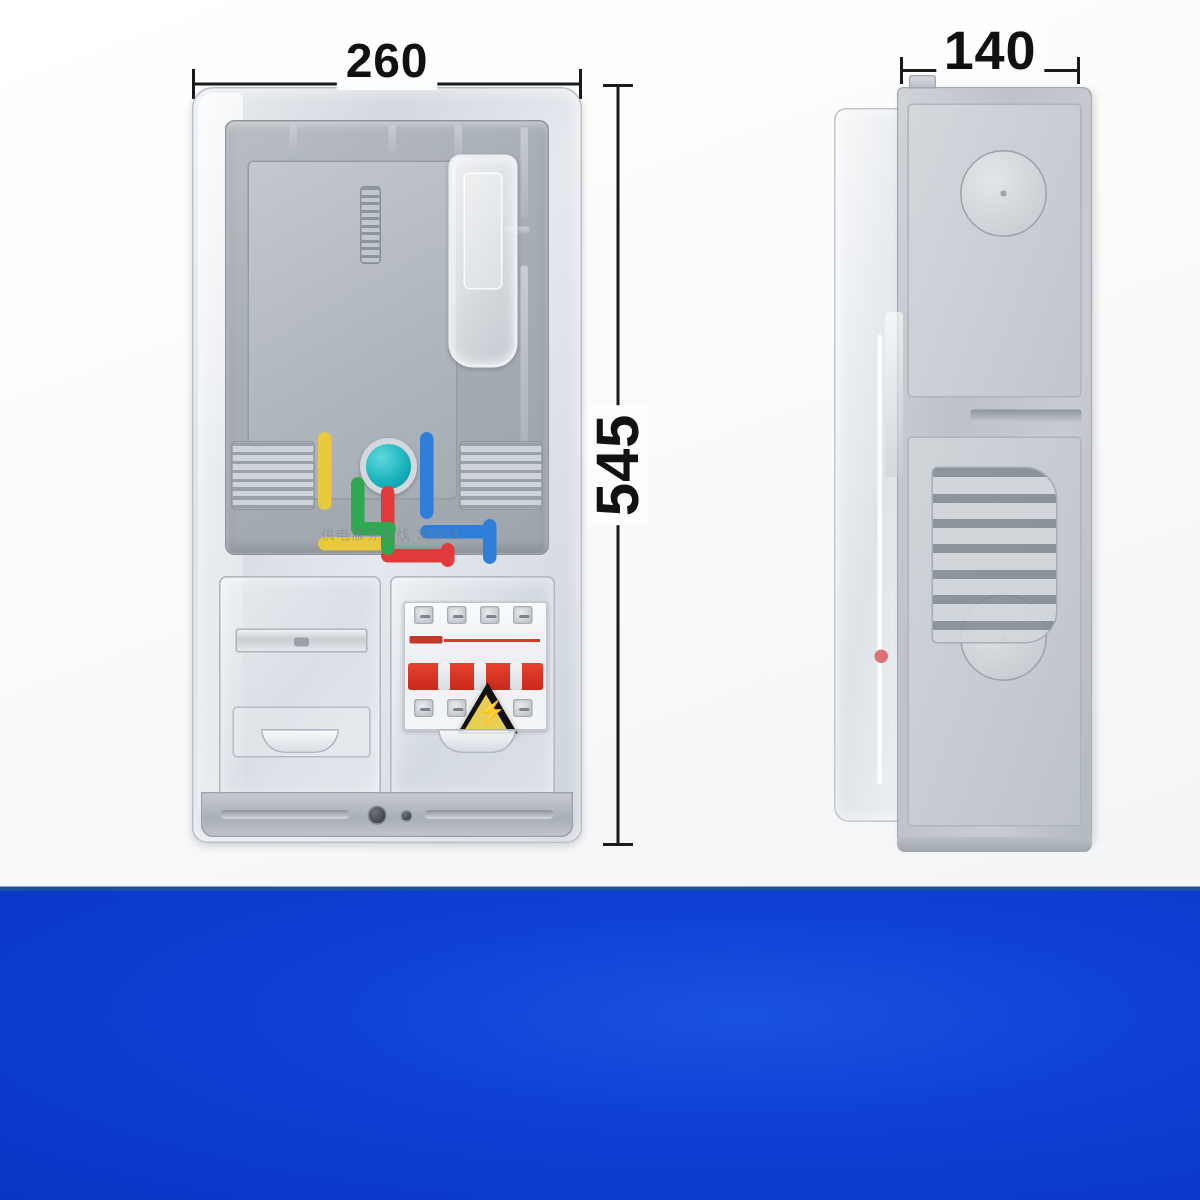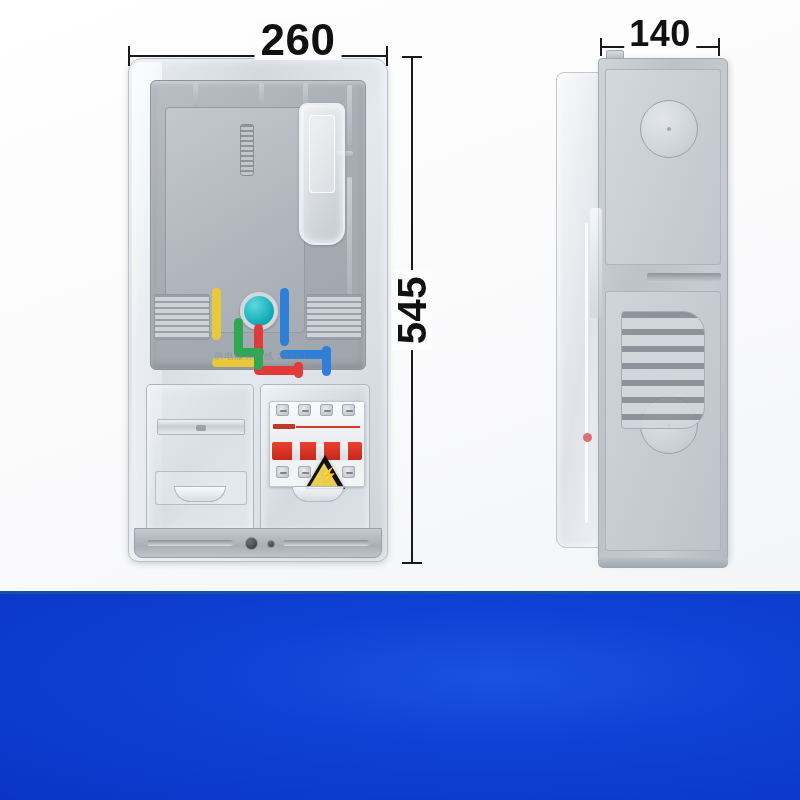--- a/index.html
+++ b/index.html
@@ -24,22 +24,22 @@
     letter-spacing: 0.5px; white-space: nowrap;
   }
   .dim-line-h { position: absolute; height: 2px; background: #1a1a1a; }
   .dim-line-v { position: absolute; width: 2px; background: #1a1a1a; }
   .dim-tick-v { position: absolute; width: 2px; height: 20px; background: #1a1a1a; }
   .dim-tick-h { position: absolute; height: 2px; width: 20px; background: #1a1a1a; }
 
   #dim-width-wrap { position: absolute; left: 128px; top: 24px; width: 260px; height: 44px; }
   #dim-width-label {
     left: 50%; top: -4px; transform: translateX(-50%);
-    font-size: 44px; line-height: 40px;
-    background: #fdfdfd; padding: 0 6px; z-index: 3; margin-left: 40px;
+    font-size: 32px; line-height: 40px;
+    background: #fdfdfd; padding: 0 6px; z-index: 3;
   }
   #dim-depth-wrap { position: absolute; left: 600px; top: 18px; width: 120px; height: 44px; }
   #dim-depth-label {
     left: 50%; top: -2px; transform: translateX(-50%);
     font-size: 36px; line-height: 36px;
     background: #fdfdfd; padding: 0 5px; z-index: 3;
   }
   #dim-height-wrap { position: absolute; left: 400px; top: 56px; width: 24px; height: 508px; }
   #dim-height-label {
     left: 50%; top: 50%;

